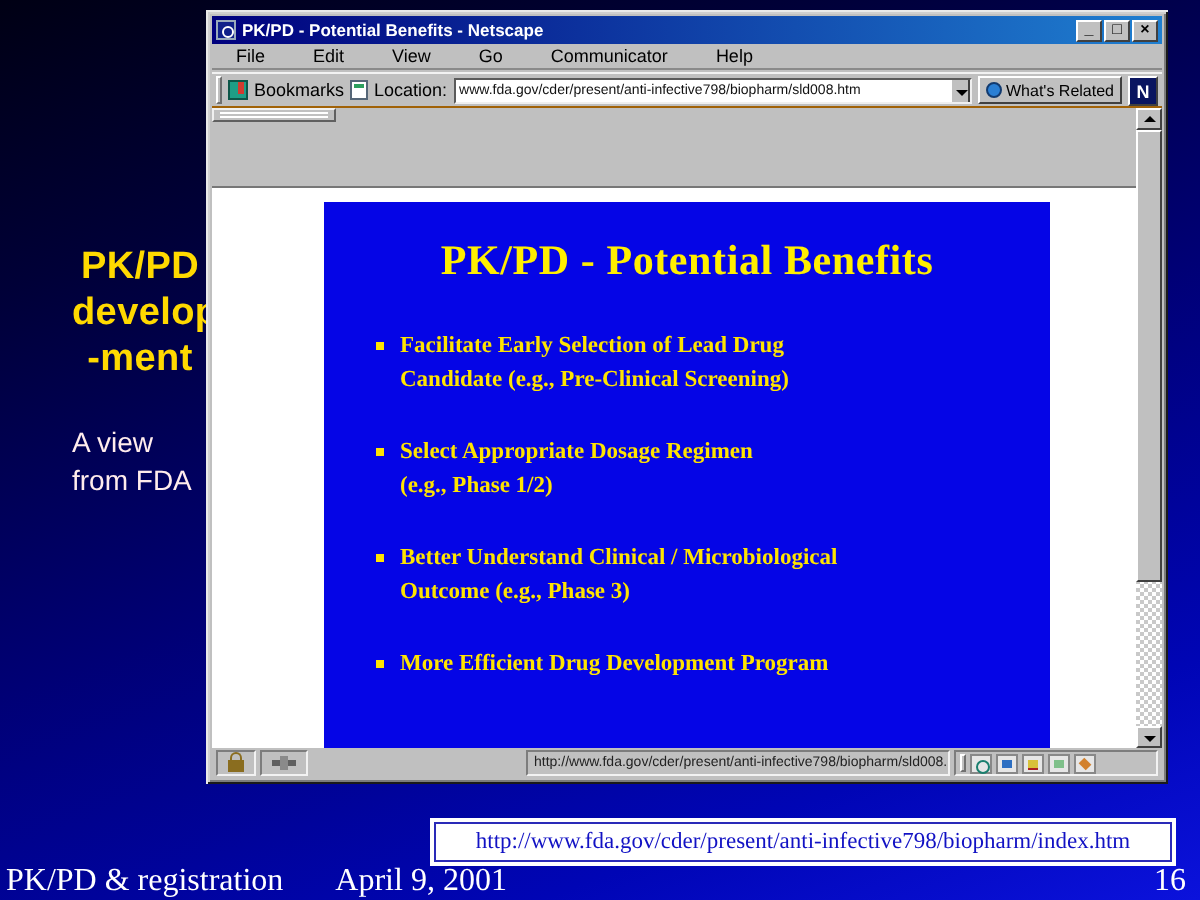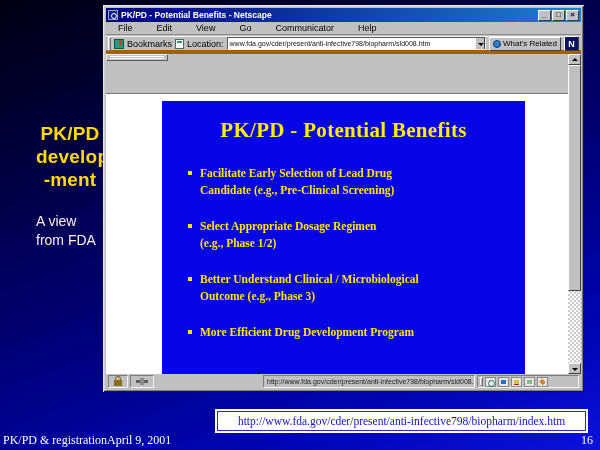--- a/index.html
+++ b/index.html
@@ -38,21 +38,21 @@
     border:1px solid; border-color:#fff #404040 #404040 #fff;
     font-size:8px; line-height:8px; text-align:center; color:#000; font-weight:bold;
     font-family:"Liberation Sans",sans-serif; padding:0; }
 
   .menubar { position:absolute; left:3px; top:17px; right:3px; height:13px;
     display:flex; align-items:center; border-bottom:1px solid #8a8a8a; background:#c0c0c0; }
   .menu-item { font-size:9px; color:#000; padding:0 12px; }
 
   .toolbar { position:absolute; left:3px; top:31px; right:3px; height:18px;
     display:flex; align-items:center; gap:3px; background:#c0c0c0;
-    border-top:1px solid #f2f2f2; border-bottom:4px solid #a16207; padding:0 2px; }
+    border-top:1px solid #f2f2f2; border-bottom:1px solid #a16207; padding:0 2px; }
   .grip { width:3px; height:14px; border:1px solid; border-color:#fff #707070 #707070 #fff; }
   .bm-icon { width:10px; height:10px; background:#1e9e86; border:1px solid #0c5648; position:relative; }
   .bm-icon::after { content:""; position:absolute; right:1px; top:0; width:3px; height:6px; background:#d23b2f; }
   .tb-label { font-size:9px; color:#000; white-space:nowrap; }
   .loc-icon { width:9px; height:10px; background:#fff; border:1px solid #567; position:relative; }
   .loc-icon::after { content:""; position:absolute; left:1px; top:1px; width:5px; height:2px; background:#2da05e; }
   .loc-field { flex:1; height:13px; background:#fff;
     border:1px solid; border-color:#5a5a5a #f0f0f0 #f0f0f0 #5a5a5a;
     display:flex; align-items:center; overflow:hidden; }
   .loc-text { font-size:7px; color:#111; padding-left:2px; white-space:nowrap; }
@@ -126,23 +126,23 @@
   .ic-discuss::after { background:#7fc08a; }
   .ic-composer::after { background:#d2812d; transform:rotate(45deg); }
 
   
   .urlbox { position:absolute; left:217px; top:411px; width:369px; height:20px;
     background:#fff; border:1px solid #2a2ab8; box-shadow:0 0 0 2px #fff;
     display:flex; align-items:center; justify-content:center; }
   .urlbox span { font-family:"Liberation Serif", serif; font-size:11.5px; color:#1212c4; white-space:nowrap; }
 
   .page-footer { position:absolute; left:0; right:0; bottom:1px; height:16px;
-    display:flex; color:#fff;
-    font-family:"Liberation Serif", serif; font-size:12px; }
-  .pf-left { margin-left:3px; } .pf-date { }
+    display:flex; align-items:center; color:#fff;
+    font-family:"Liberation Serif", serif; font-size:16px; }
+  .pf-left { margin-left:3px; } .pf-date { margin-left:26px; }
   .pf-num { margin-left:auto; margin-right:7px; }
 </style>
 </head>
 <body>
 
 <div class="stage">
 
   <div class="sidebar">
     <div class="sidebar-title">
       <div>PK/PD</div>

